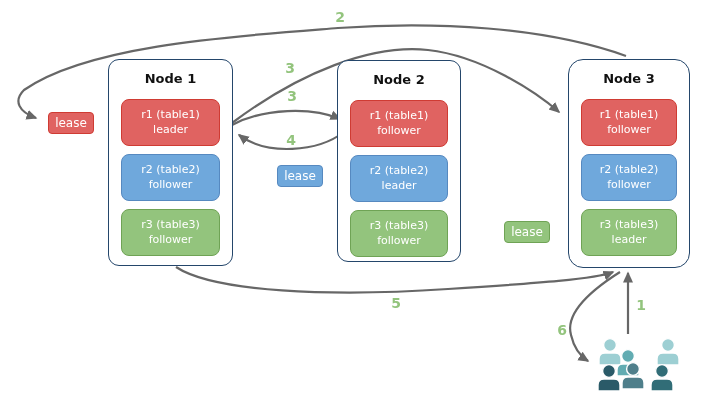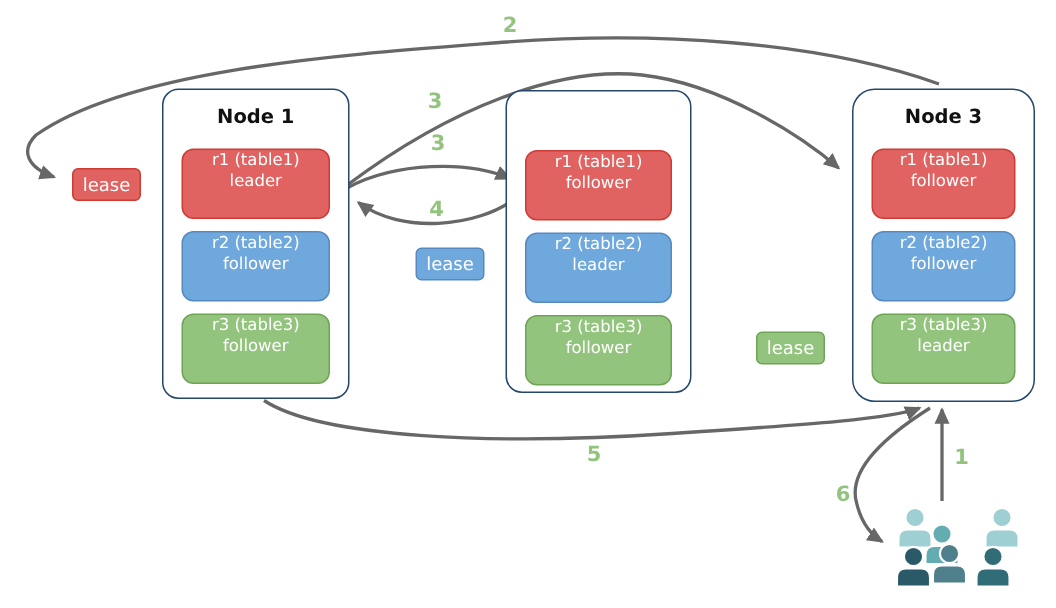--- a/index.html
+++ b/index.html
@@ -12,21 +12,21 @@
     position:absolute;background:#ffffff;border:1.6px solid #24466b;border-radius:11px;
     box-sizing:border-box;
   }
   .node-title{
     position:absolute;left:0;right:0;top:11px;text-align:center;
     font-weight:bold;font-size:13px;color:#111111;
   }
   .replica{
     position:absolute;left:12px;right:12px;height:47px;border-radius:8px;
     box-sizing:border-box;border:1.4px solid transparent;
-    display:flex;flex-direction:column;align-items:center;justify-content:flex-start;
+    display:flex;flex-direction:column;align-items:center;justify-content:center;
     color:#ffffff;font-size:11px;line-height:1.3;text-align:center;
   }
   .lease{
     position:absolute;width:46px;height:22px;border-radius:4px;box-sizing:border-box;
     border:1.6px solid transparent;display:flex;align-items:center;justify-content:center;
     color:#ffffff;font-size:12px;
   }
   .step-label{
     position:absolute;transform:translate(-50%,-50%);
     font-weight:bold;font-size:14px;color:#93c47d;
@@ -88,20 +88,21 @@
         <div class="replica" style="top: 94px; background: rgb(111, 168, 220); border-color: rgb(86, 137, 192);">
           <div>r2 (table2)</div>
           <div>follower</div>
         </div>
         <div class="replica" style="top: 149px; background: rgb(147, 196, 125); border-color: rgb(111, 163, 85);">
           <div>r3 (table3)</div>
           <div>follower</div>
         </div>
       </div>
       <div class="node-box" style="left: 337px; top: 60px; width: 124px; height: 202px; border-color: rgb(36, 70, 107);">
+        <div class="node-title">Node 2</div>
         <div class="replica" style="top: 39px; background: rgb(224, 99, 97); border-color: rgb(207, 59, 51);">
           <div>r1 (table1)</div>
           <div>follower</div>
         </div>
         <div class="replica" style="top: 94px; background: rgb(111, 168, 220); border-color: rgb(86, 137, 192);">
           <div>r2 (table2)</div>
           <div>leader</div>
         </div>
         <div class="replica" style="top: 149px; background: rgb(147, 196, 125); border-color: rgb(111, 163, 85);">
           <div>r3 (table3)</div>

